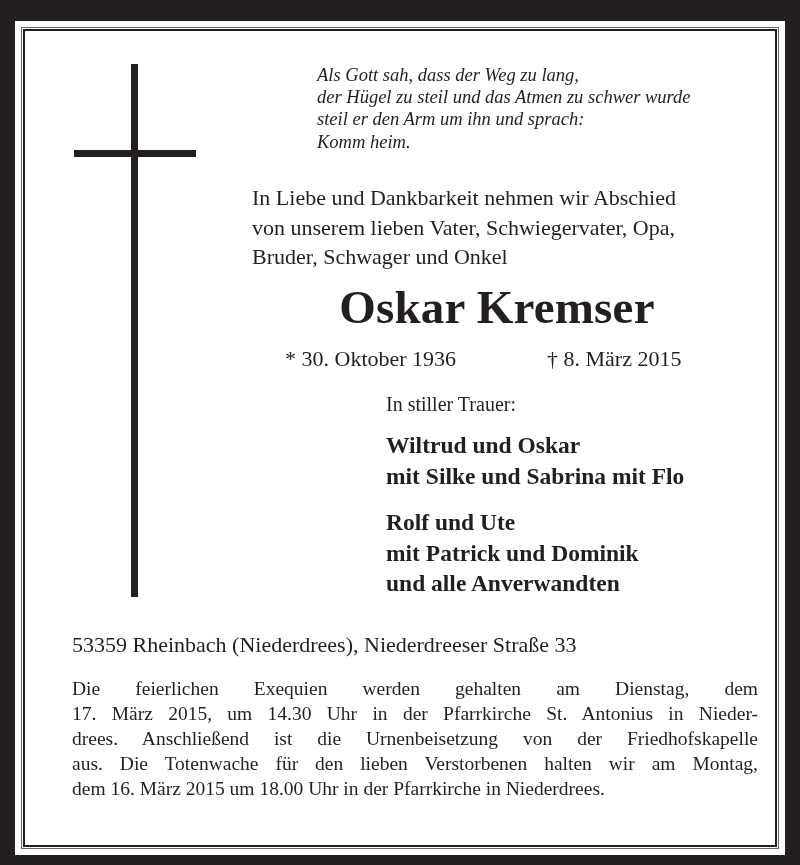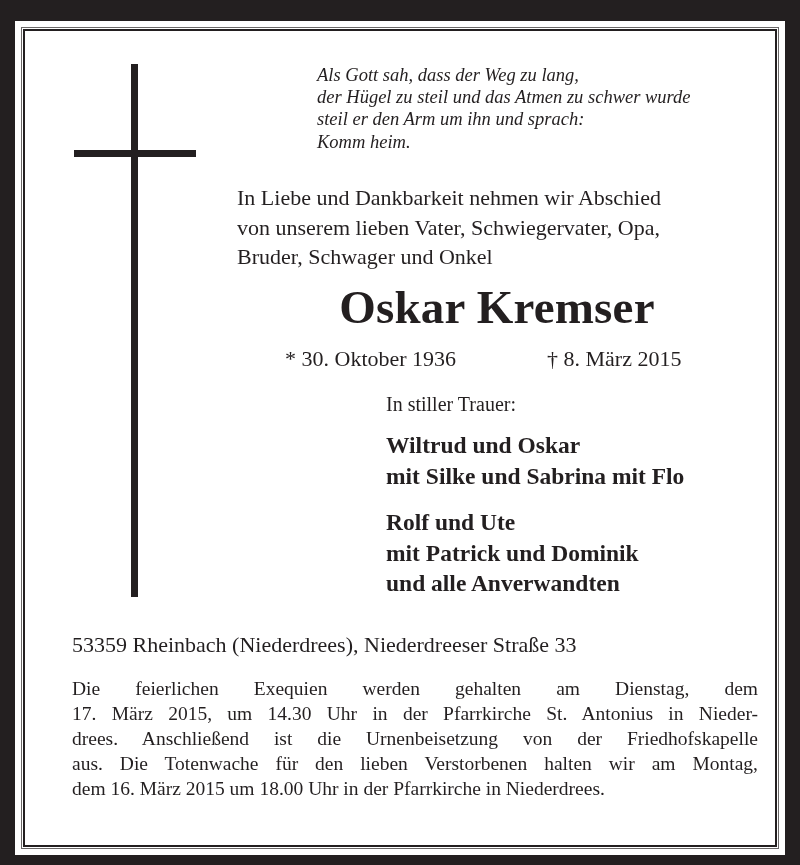--- a/index.html
+++ b/index.html
@@ -22,21 +22,21 @@
     position: absolute; left: 116px; top: 43px; width: 7px; height: 533px; background: #231f20;
   }
   .cross-h {
     position: absolute; left: 59px; top: 129px; width: 122px; height: 7px; background: #231f20;
   }
   .poem {
     position: absolute; left: 302px; top: 43px; font-style: italic; font-size: 18.5px; line-height: 22.2px;
   }
   .poem div { white-space: nowrap; }
   .intro {
-    position: absolute; left: 222px; top: 162px; font-size: 22px; line-height: 29.5px;
+    position: absolute; left: 237px; top: 162px; font-size: 22px; line-height: 29.5px;
   }
   .intro div { white-space: nowrap; }
   .name {
     position: absolute; left: 222px; top: 256px; width: 520px; text-align: center;
     font-weight: bold; font-size: 47px; line-height: 60px; letter-spacing: 0.2px; white-space: nowrap;
   }
   .dates {
     position: absolute; top: 324px; font-size: 22px; line-height: 28px; white-space: nowrap;
   }
   .date-born { left: 270px; }

